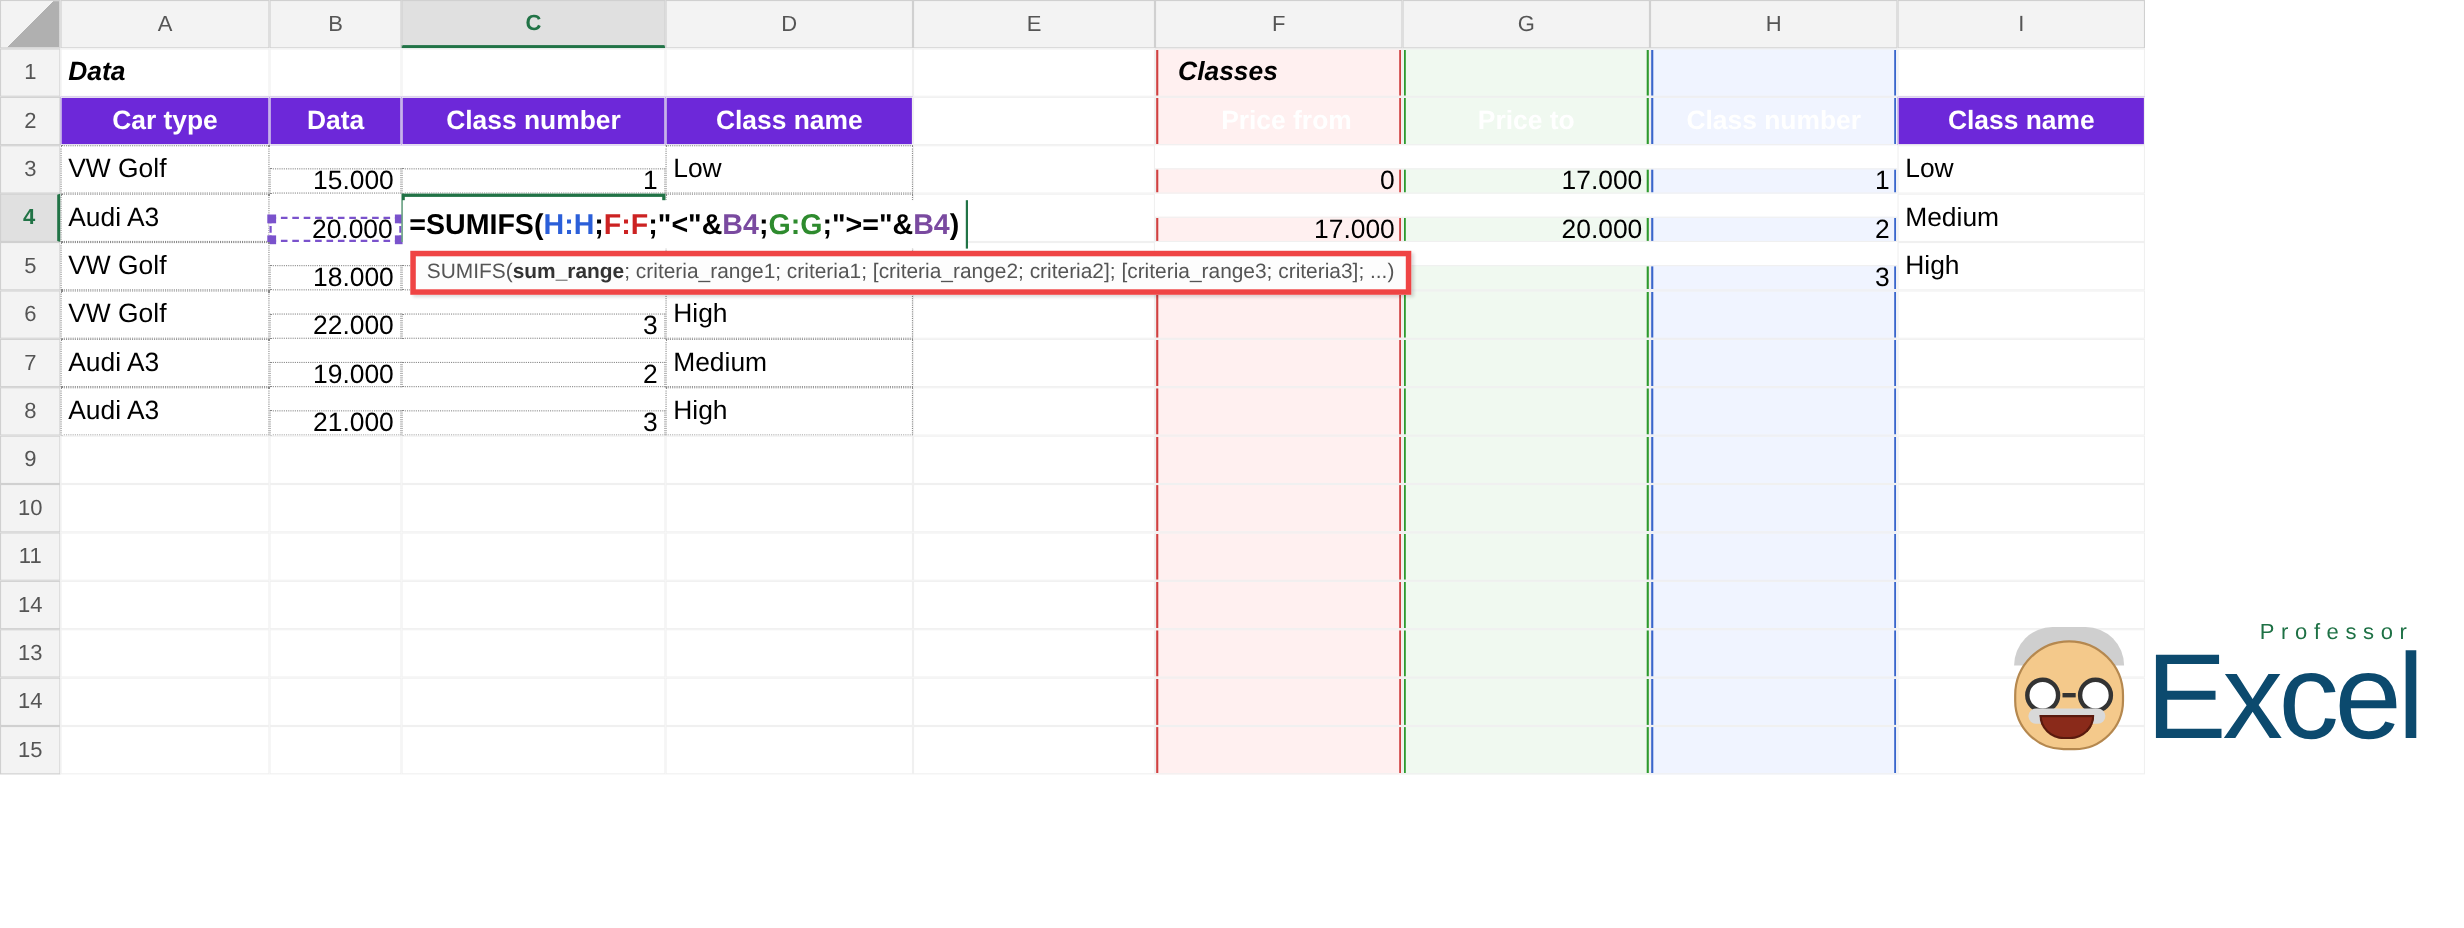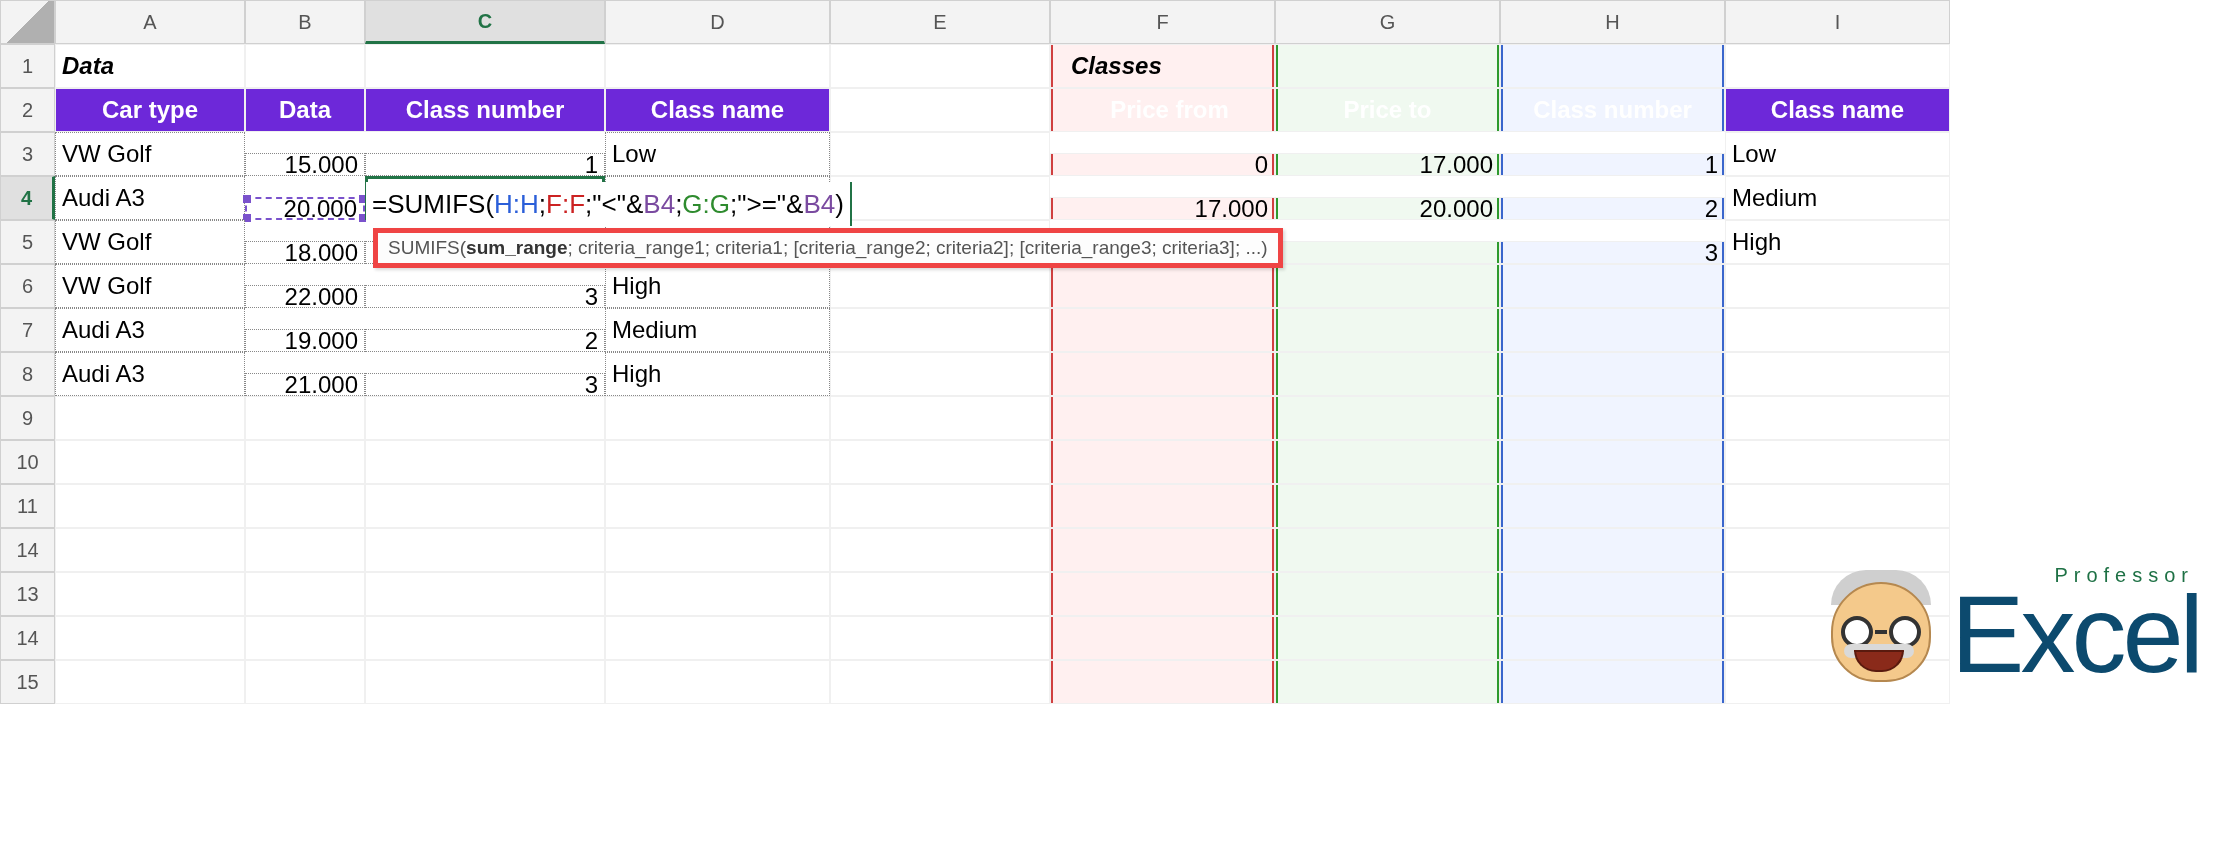--- a/index.html
+++ b/index.html
@@ -90,20 +90,21 @@
     left: 366px;
     top: 182px;
     height:44px;
     display:flex;
     align-items:center;
     padding:0 6px;
     background:#fff;
     font-size:26px;
     z-index:10;
     border-right:2px solid #217346;
+    font-weight:bold;
   }
   .ftok { white-space:pre; }
   .c-black{color:#000;}
   .c-blue{color:#2b5fd9;}
   .c-red{color:#c22;}
   .c-purple{color:#7a4aa0;}
   .c-green{color:#2e8b2e;}
   .tooltip {
     position:absolute;
     left: 373px;

